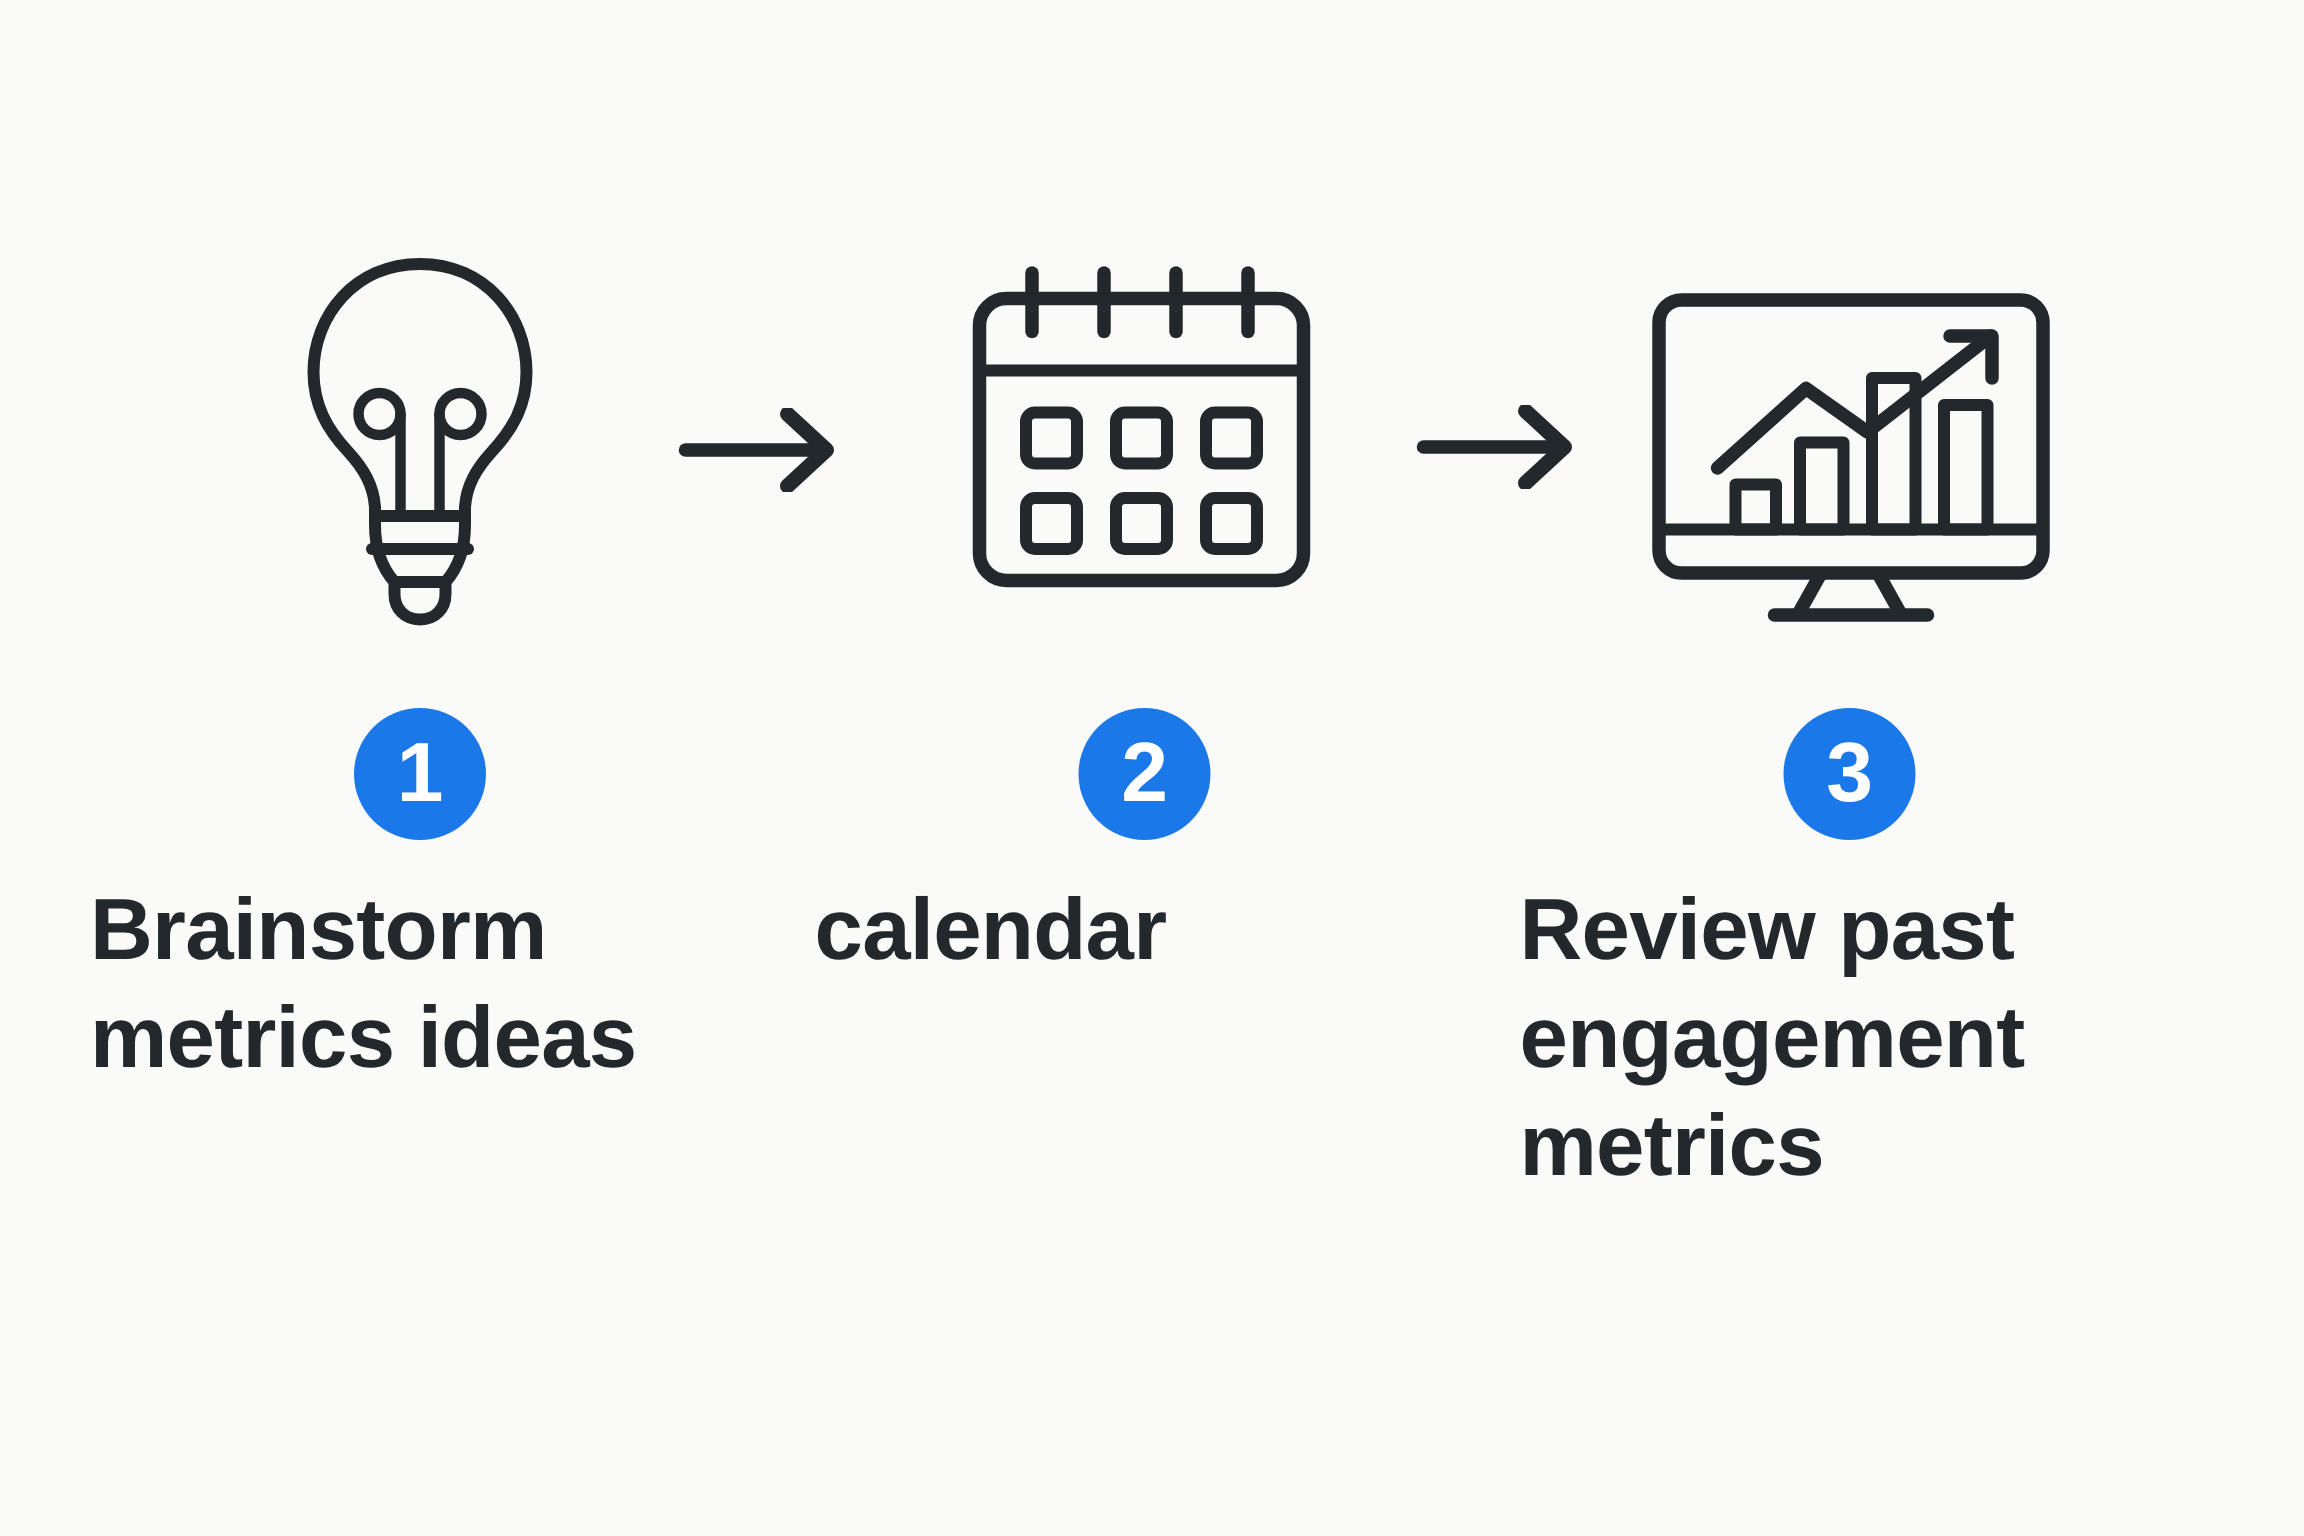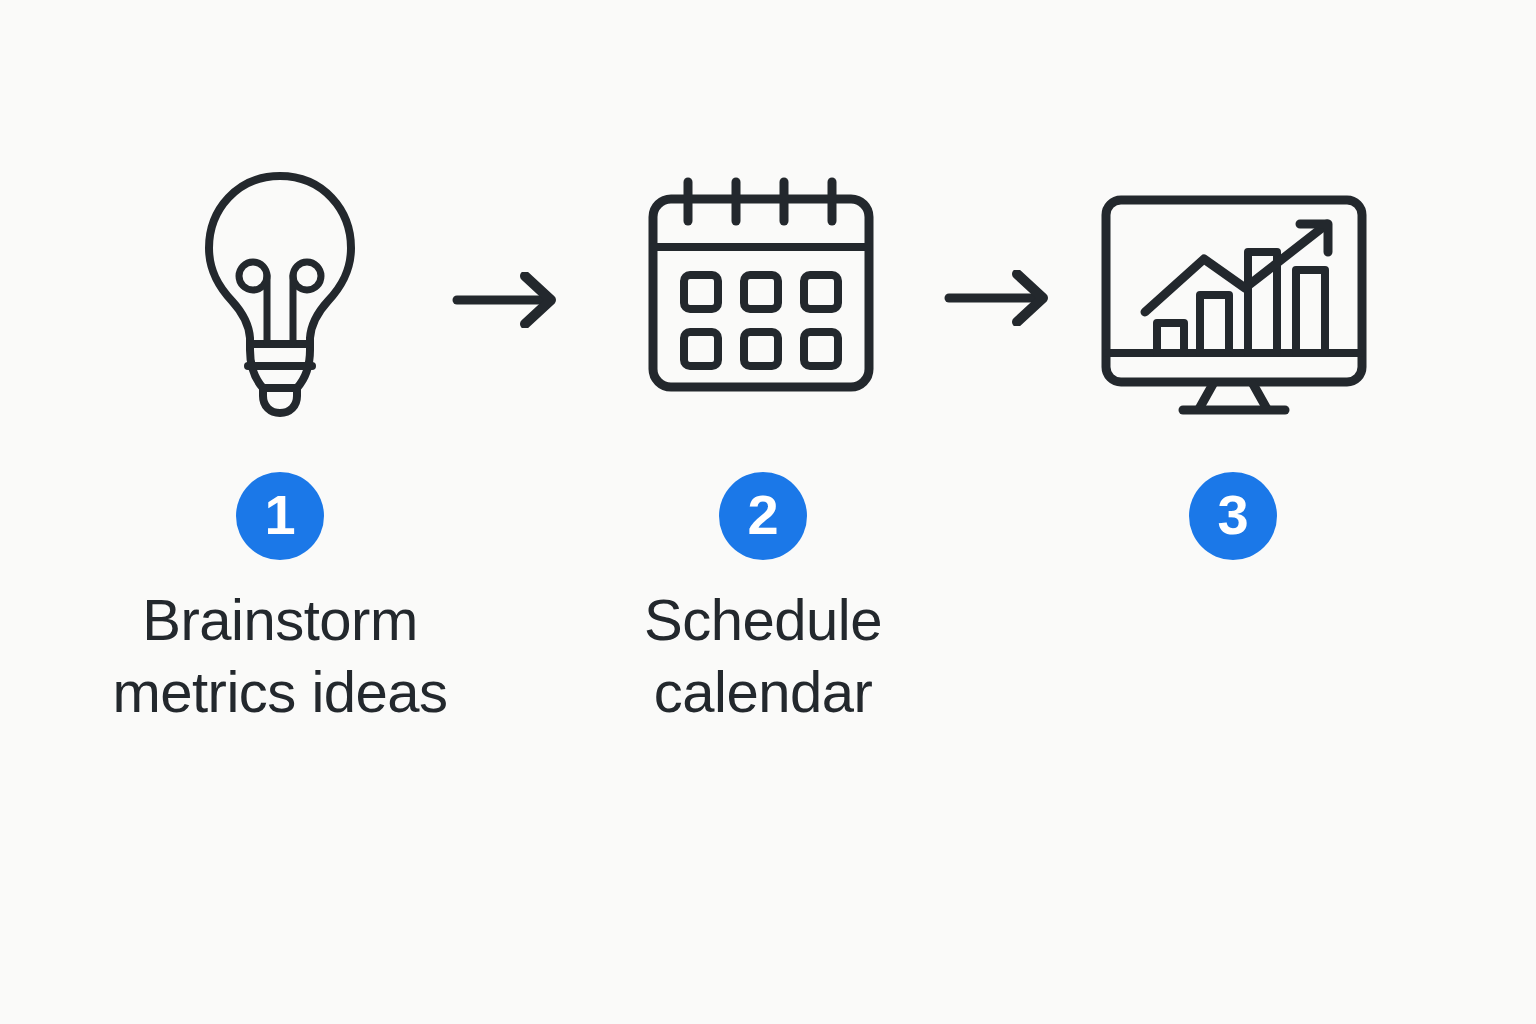--- a/index.html
+++ b/index.html
@@ -36,24 +36,23 @@
     justify-content: center;
     line-height: 1;
     padding-bottom: 3px;
     box-sizing: border-box;
   }
   .label {
     position: absolute;
     top: 584px;
     left: 0;
     width: 100%;
-    text-align: center;
     color: var(--ink, #23282d);
     font-size: 58px;
-    font-weight: 400;
+    font-weight: 700;
     letter-spacing: -0.5px;
   }
   .label .line {
     line-height: 72px;
     white-space: nowrap;
   }
   .arrow {
     position: absolute;
     width: 104px; height: 56px;
   }
@@ -106,21 +105,20 @@
       <rect class="stroke" stroke-width="8" x="97" y="98" width="34" height="34" rx="6"></rect>
       <rect class="stroke" stroke-width="8" x="157" y="98" width="34" height="34" rx="6"></rect>
       <rect class="stroke" stroke-width="8" x="37" y="155" width="34" height="34" rx="6"></rect>
       <rect class="stroke" stroke-width="8" x="97" y="155" width="34" height="34" rx="6"></rect>
       <rect class="stroke" stroke-width="8" x="157" y="155" width="34" height="34" rx="6"></rect>
     </svg>
     <div class="badge">
       <span>2</span>
     </div>
     <div class="label">
-      <div class="line">Schedule</div>
       <div class="line">calendar</div>
     </div>
   </div>
 
   <svg class="arrow" style="left:944px; top:270px" viewBox="0 0 104 56" aria-hidden="true">
     <path class="stroke" stroke-width="9" d="M 5 28 H 88"></path>
     <path class="stroke" stroke-width="10" d="M 73 4 L 99 28 L 73 52"></path>
   </svg>
 
   <div class="step" style="left:1013px">
@@ -133,15 +131,20 @@
       <rect class="stroke" stroke-width="8" x="56" y="128" width="27" height="30"></rect>
       <rect class="stroke" stroke-width="8" x="99" y="100" width="29" height="58"></rect>
       <rect class="stroke" stroke-width="8" x="147" y="57" width="29" height="101"></rect>
       <rect class="stroke" stroke-width="8" x="195" y="75" width="29" height="83"></rect>
       <path class="stroke" stroke-width="9" d="M 44 117 L 103 64 L 144 93 L 226 29"></path>
       <path class="stroke" stroke-width="9" d="M 199 29 H 227 V 57"></path>
     </svg>
     <div class="badge">
       <span>3</span>
     </div>
+    <div class="label">
+      <div class="line">Review past</div>
+      <div class="line">engagement</div>
+      <div class="line">metrics</div>
+    </div>
   </div>
 
 </div>
 
 </body></html>

